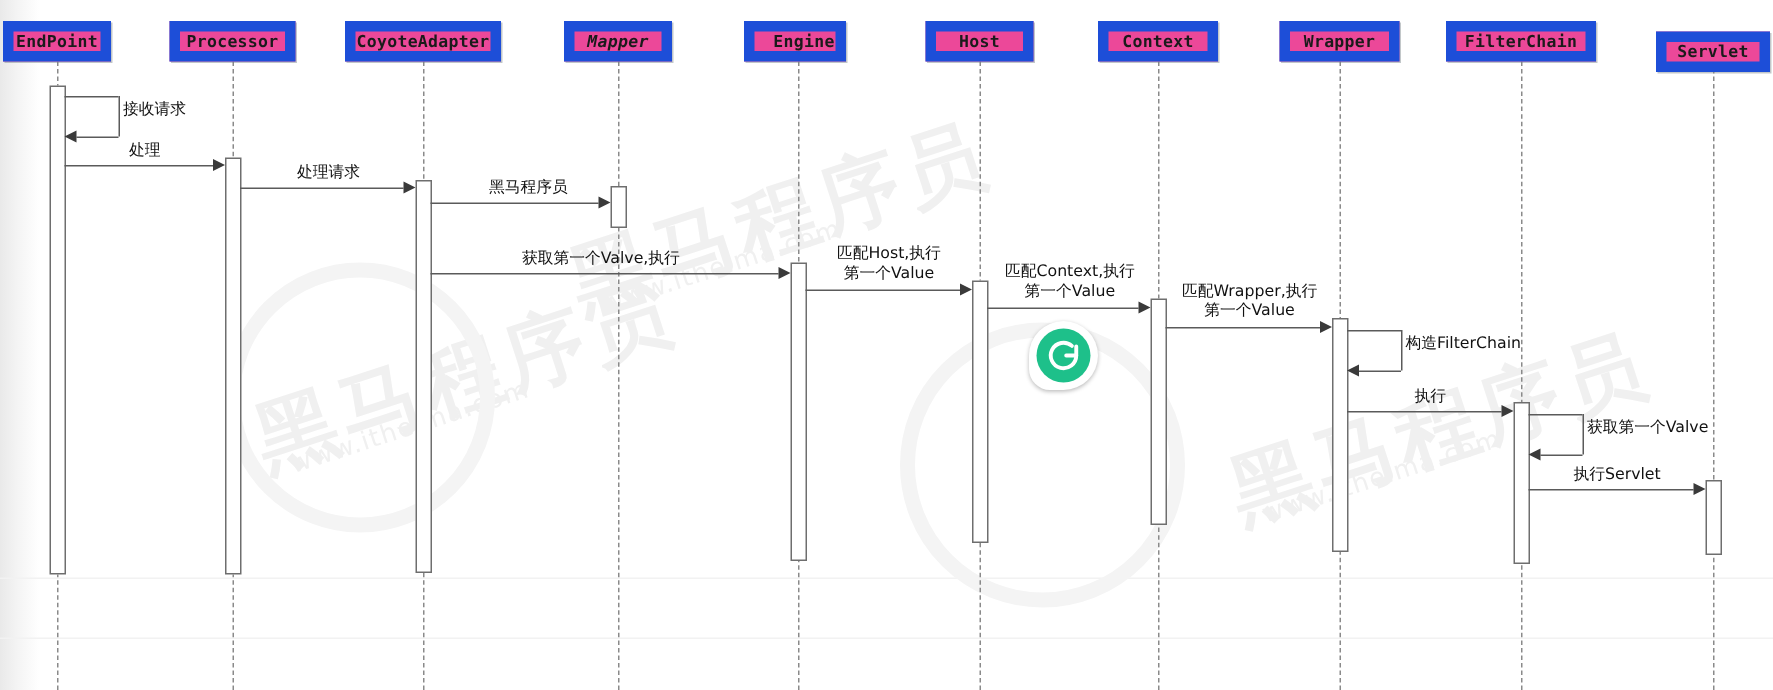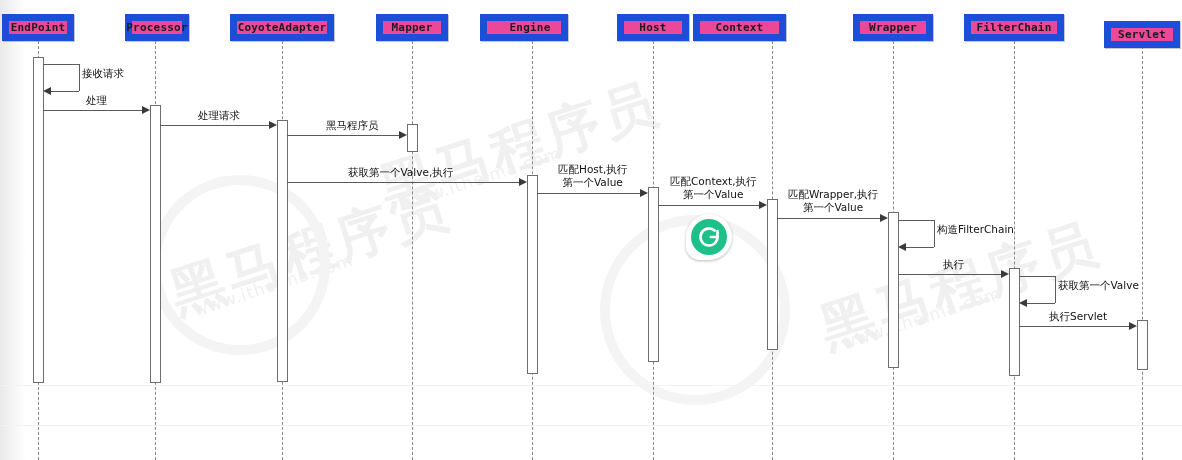--- a/index.html
+++ b/index.html
@@ -172,36 +172,36 @@
       <div class="arrow-l" style="left: 1019px; top: 299px;"></div>
       <div class="msg-label" style="left: 1058px; top: 279px;">获取第一个Valve</div>
       <div class="msg-line" style="left: 1019px; top: 326px; width: 110px;"></div>
       <div class="arrow-r" style="left: 1129px; top: 322px;"></div>
       <div class="msg-label" style="left: 1049px; top: 310px;">执行Servlet</div>
     </div>
   <div id="actors-layer">
       <div class="actor" style="left: 2px; top: 14px; width: 72px;">
         <span>EndPoint</span>
       </div>
-      <div class="actor" style="left: 113px; top: 14px; width: 64px; margin-left: 12px;">
+      <div class="actor" style="left: 113px; top: 14px; width: 84px;">
         <span>Processor</span>
       </div>
       <div class="actor" style="left: 230px; top: 14px; width: 104px;">
         <span>CoyoteAdapter</span>
       </div>
-      <div class="actor" style="left: 376px; top: 14px; width: 72px;">
+      <div class="actor" style="left: 376px; top: 14px; width: 72px; font-style: italic;">
         <span>Mapper</span>
       </div>
-      <div class="actor" style="left: 480px; top: 14px; width: 88px; padding-left: 12px;">
+      <div class="actor" style="left: 496px; top: 14px; width: 68px; padding-left: 12px;">
         <span>Engine</span>
       </div>
       <div class="actor" style="left: 617px; top: 14px; width: 72px;">
         <span>Host</span>
       </div>
-      <div class="actor" style="left: 693px; top: 14px; width: 93px;">
+      <div class="actor" style="left: 732px; top: 14px; width: 80px;">
         <span>Context</span>
       </div>
       <div class="actor" style="left: 853px; top: 14px; width: 80px;">
         <span>Wrapper</span>
       </div>
       <div class="actor" style="left: 964px; top: 14px; width: 100px;">
         <span>FilterChain</span>
       </div>
       <div class="actor" style="left: 1104px; top: 21px; width: 76px;">
         <span>Servlet</span>

